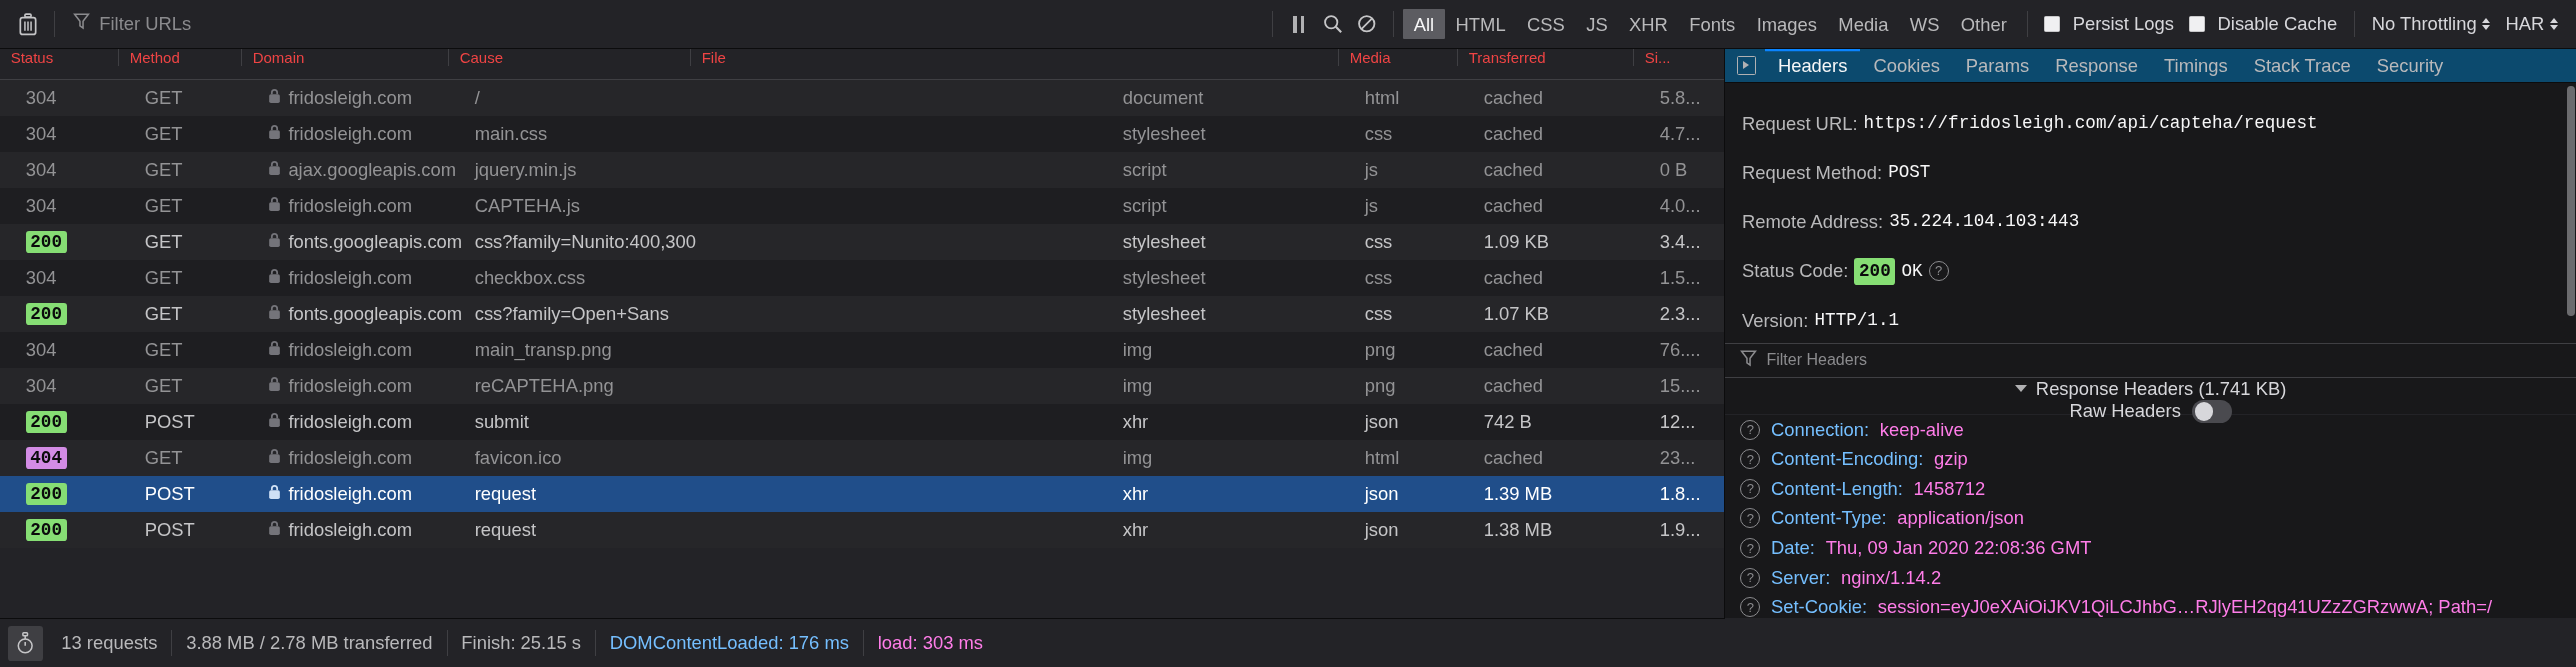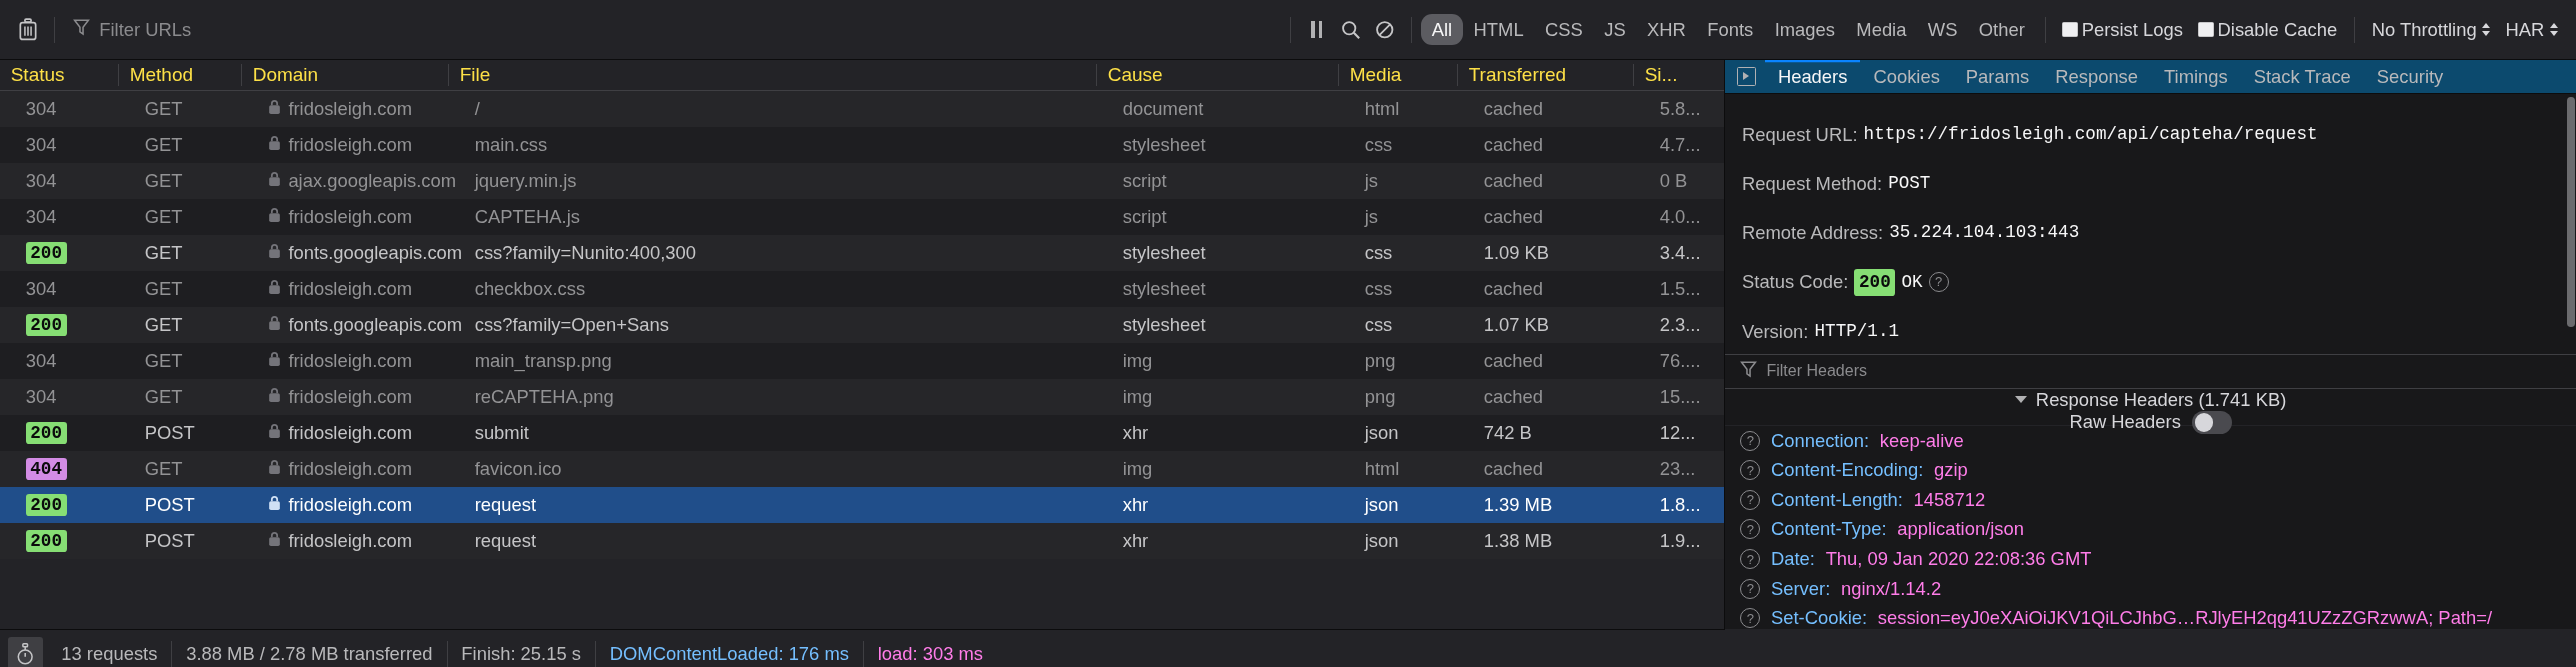--- a/index.html
+++ b/index.html
@@ -7,21 +7,21 @@
     width: 2576px; height: 667px;
     background: #232327;
     font-family: "Liberation Sans", sans-serif;
     color: #b9b9bb;
     overflow: hidden;
   }
   body { font-size: 18.4px; }
 
   
   .toolbar {
-    height: 60px; width: 100%;
+    height: 49px; width: 100%;
     background: #232327;
     border-bottom: 0.8px solid #0c0c0d;
     display: flex; align-items: center;
     padding: 0 10.7px;
     gap: 0;
   }
   .tb-icon {
     width: 34px; height: 34px;
     display: flex; align-items: center; justify-content: center;
     color: #b1b1b3; flex: none;
@@ -34,45 +34,45 @@
     flex: 0 0 auto; min-width: 153px;
   }
   .filter-urls .ph { color: #8b8b8e; font-size: 18.4px; }
   .tb-spacer { flex: 1 1 auto; }
   .pause-btn { display:flex; align-items:center; justify-content:center; width: 34px; height:34px; color:#b1b1b3;}
   .pause-btn .bar { width:3.1px; height:17px; background:#b1b1b3; display:inline-block; }
   .pause-btn .bars { display:flex; gap:4.6px; }
 
   .type-filters { display: flex; align-items: center; gap: 0; }
   .tf {
-    padding: 3.8px 10.7px; border-radius: 11px;
+    padding: 3.8px 10.7px; border-radius: 1px;
     color: #b9b9bb; font-size: 18.4px; white-space: nowrap;
     line-height: 1.25;
   }
   .tf.active { background: #5c5c61; color: #f7f7f8; }
 
-  .chk-wrap { display: flex; align-items: center; gap: 4px; padding: 0 7.7px; white-space: nowrap; }
+  .chk-wrap { display: flex; align-items: center; gap: 13px; padding: 0 7.7px; white-space: nowrap; }
   .chk { width: 15.3px; height: 15.3px; background: #f0f0f2; border: 0.8px solid #c8c8ca; border-radius: 1.5px; flex:none;}
   .tb-text { color: #d7d7db; font-size: 18.4px; white-space: nowrap; }
   .dropdown { display: flex; align-items: center; gap: 5.4px; padding: 0 7.7px; white-space: nowrap; }
   .updown { display:flex; flex-direction:column; gap:2.3px; line-height:0; }
   .updown i { display:block; width:0; height:0; border-left:4.6px solid transparent; border-right:4.6px solid transparent; }
   .updown i.u { border-bottom:5.4px solid #d7d7db; }
   .updown i.d { border-top:5.4px solid #d7d7db; }
 
   
   .main { display: flex; height: 569px; width: 100%; }
   .left { width: 1725px; flex: none; display: flex; flex-direction: column; background:#232327; border-right: 0.8px solid #0c0c0d;}
   .right { flex: 1 1 auto; display: flex; flex-direction: column; background: #18181a; min-width:0;}
 
   
   .lhead {
-    display: flex; height: 31px; align-items: center;
+    display: flex; height: 31px; align-items: flex-start;
     background: #232327; border-bottom: 0.8px solid #3f3f43;
-    color: #fde047; font-size: 19px;
+    color: #ef4444; font-size: 15px;
   }
   .lhead .hc {
     display: flex; align-items: center; padding: 0 10.7px;
     border-right: 0.8px solid #3f3f43; overflow: hidden; white-space: nowrap;
   }
   .rows { flex: 1 1 auto; overflow: hidden; }
   .row {
     display: flex; height: 36px; align-items: center;
     font-size: 18.4px; color: #939395; white-space: nowrap; padding-left: 15px;
   }
@@ -248,22 +248,22 @@
   </div>
 </div>
 
 <div class="main">
 
   <div class="left">
     <div class="lhead">
       <div class="hc c-status">Status</div>
       <div class="hc c-method">Method</div>
       <div class="hc c-domain">Domain</div>
+      <div class="hc c-cause">Cause</div>
       <div class="hc c-file">File</div>
-      <div class="hc c-cause">Cause</div>
       <div class="hc c-type">Media</div>
       <div class="hc c-trans">Transferred</div>
       <div class="hc c-size">Si...</div>
     </div>
     <div class="rows" id="rows">
         <div class="row odd">
           <span class="cell c-status">
             <span class="plain304">304</span>
           </span>
           <span class="cell c-method">GET</span>

